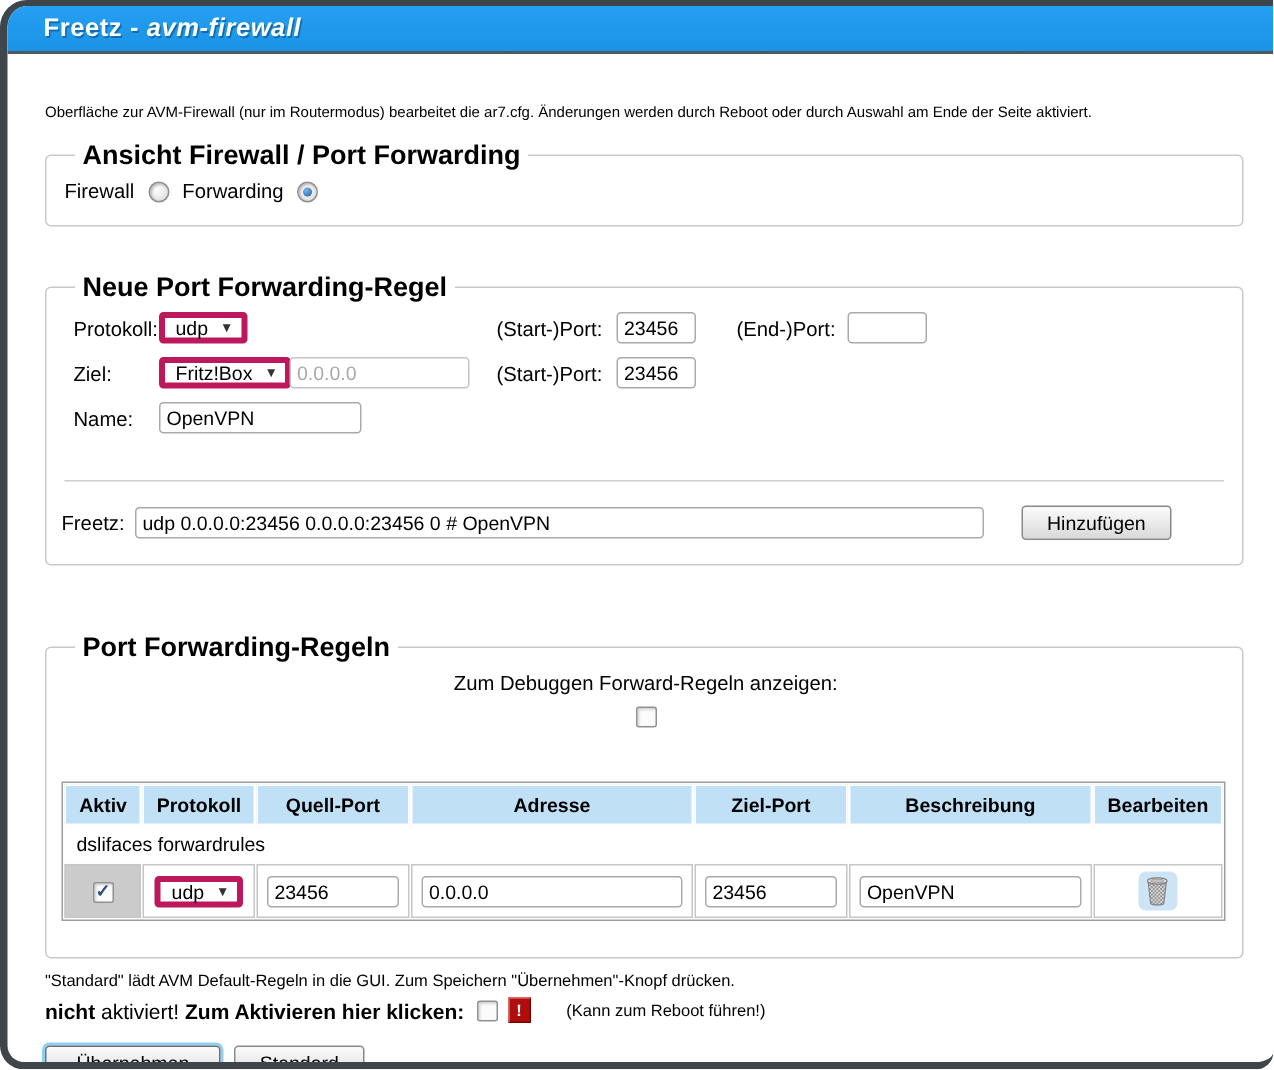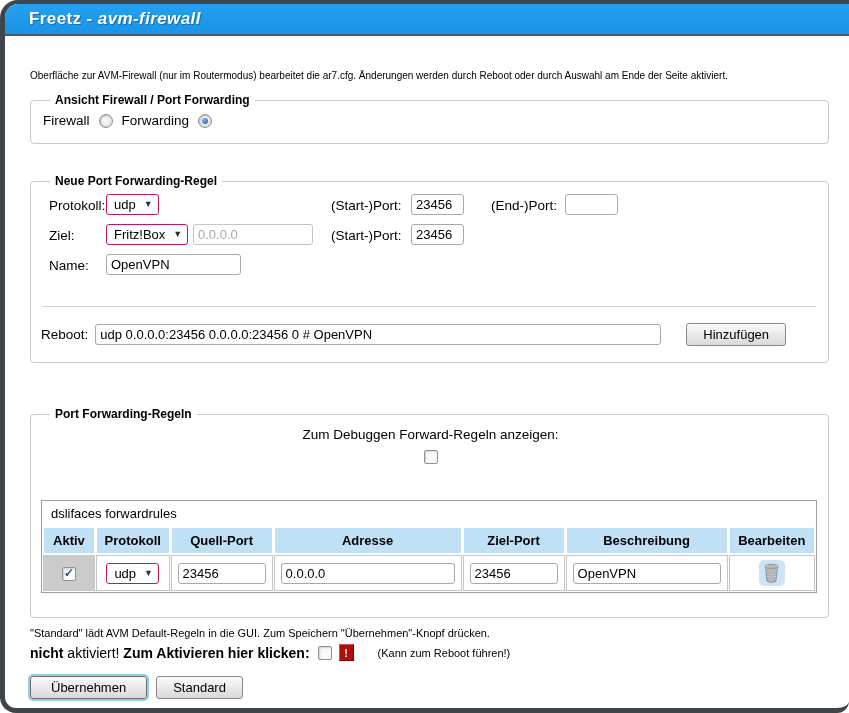--- a/index.html
+++ b/index.html
@@ -37,21 +37,21 @@
   
   .content { padding: 0 20px 0 25px; }
   .intro { margin-top: 34px; font-size: 10px; color: #000; }
 
   fieldset {
     border: 1px solid #c9c9c9;
     border-radius: 4px;
     padding: 4px 10px 10px 10px;
   }
   legend {
-    font-weight: bold; font-size: 12px;
+    font-weight: bold; font-size: 18px;
     margin-left: 9px; padding: 0 5px;
     color: #000;
   }
 
   
   .fs-view { margin-top: 12px; }
   .view-row { display: flex; align-items: center; gap: 9px; padding: 2px 0 5px 2px; font-size: 13.5px; }
 
   .radio {
     width: 14px; height: 14px; border-radius: 50%;
@@ -77,21 +77,21 @@
   .txt {
     border: 1px solid #a9a9a9; border-radius: 3px;
     font-family: "Liberation Sans", sans-serif;
     font-size: 13px; padding: 2px 4px; height: 21px;
     color: #000; background: #fff;
   }
   .txt.gray { color: #a8a8a8; border-color: #c4c4c4; }
 
   .fakeselect {
     position: absolute; top: 2px;
-    border: 1px solid #be185d; border-radius: 3px;
+    border: 4px solid #be185d; border-radius: 3px;
     background: #fff; height: 21px;
     display: inline-flex; align-items: center;
     padding: 0 5px 0 7px; gap: 8px;
     font-size: 13px; cursor: default;
   }
   .fakeselect .arrow { font-size: 9px; color: #333; line-height: 1; }
 
   .pos-ctl { left: 65px; }
   .pos-ip { position: absolute; left: 152px; top: 2px; width: 120px; }
   .pos-name { position: absolute; left: 65px; top: 2px; width: 135px; }
@@ -222,49 +222,49 @@
         </div>
         <div class="frow">
           <span class="flabel">Name:</span>
           <input class="txt pos-name" value="OpenVPN" style="">
         </div>
       </div>
 
       <hr class="sep">
 
       <div class="rule-row">
-        <span class="rule-label">Reboot:</span>
+        <span class="rule-label">Freetz:</span>
         <input class="txt rule-input" value="udp 0.0.0.0:23456 0.0.0.0:23456 0 # OpenVPN" style="">
         <button class="btn">Hinzufügen</button>
       </div>
     </fieldset>
 
     <fieldset class="fs-rules">
       <legend>Port Forwarding-Regeln</legend>
 
       <div class="debug-row">
         <span>Zum Debuggen Forward-Regeln anzeigen:</span>
         <span class="checkbox" data-checked="false">
           
         </span>
       </div>
 
       <table class="rules">
         <tbody>
             <tr>
-          <th class="caption-cell" colspan="7">dslifaces forwardrules</th>
-        </tr>
-        <tr>
           <th class="colhead w-aktiv">Aktiv</th>
           <th class="colhead w-proto">Protokoll</th>
           <th class="colhead w-qport">Quell-Port</th>
           <th class="colhead w-addr">Adresse</th>
           <th class="colhead w-zport">Ziel-Port</th>
           <th class="colhead w-desc">Beschreibung</th>
           <th class="colhead w-edit">Bearbeiten</th>
+        </tr>
+        <tr>
+          <th class="caption-cell" colspan="7">dslifaces forwardrules</th>
         </tr>
         <tr>
           <td class="cell aktiv-cell">
             <span class="checkbox" data-checked="true">
               <span class="chk-glyph">✓</span>
             </span>
           </td>
           <td class="cell">
             <span class="fakeselect">
               <span>udp</span>

